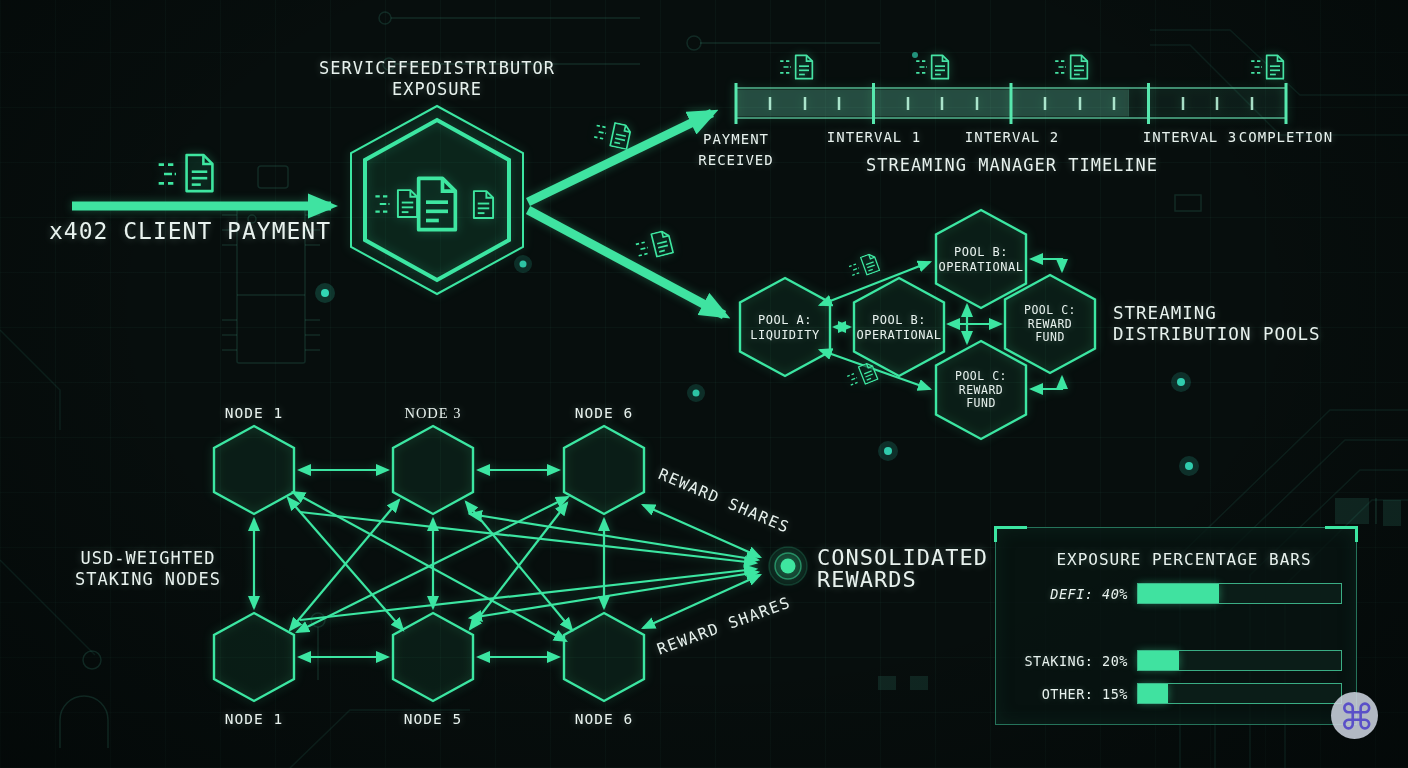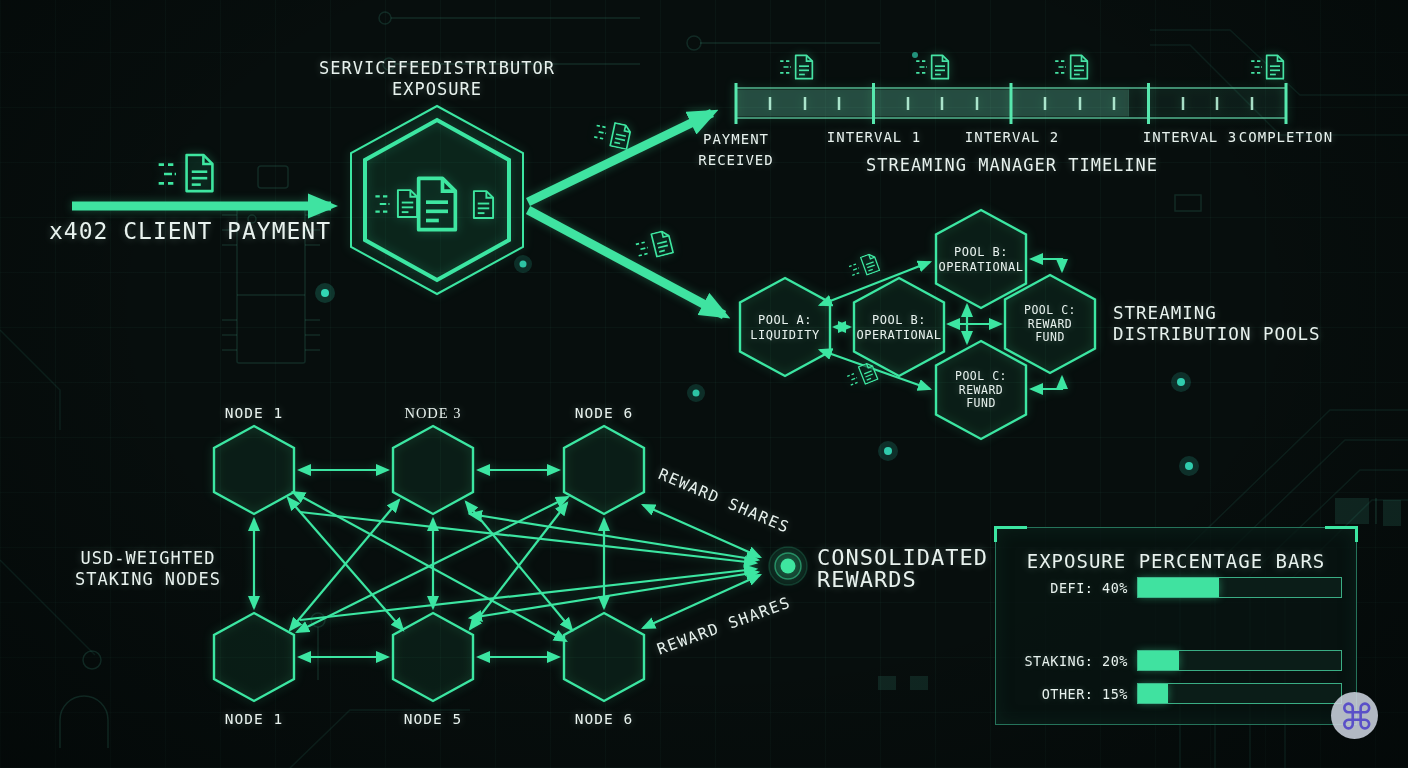--- a/index.html
+++ b/index.html
@@ -322,22 +322,22 @@
   <div class="lbl ctr" style="left:724px;top:617px;font-size:15.5px;letter-spacing:1.5px;transform:translateX(-50%) rotate(-20deg);">REWARD SHARES</div>
 
   <div class="lbl" style="left:817px;top:547px;font-size:22px;line-height:21.5px;">
     <div>CONSOLIDATED</div>
       <div>REWARDS</div>
   </div>
 
   <div class="panel">
     <div class="bracket tl"></div>
     <div class="bracket tr"></div>
-    <div class="lbl ctr" style="left:180px;top:22px;font-size:19px;text-align:center;">EXPOSURE PERCENTAGE BARS</div>
-    <div class="bar-row" style="top:49px;">
+    <div class="lbl ctr" style="left:188px;top:22px;font-size:16px;text-align:center;">EXPOSURE PERCENTAGE BARS</div>
+    <div class="bar-row" style="top:55px;font-style:italic;">
       <span class="bar-label">DEFI: 40%</span>
       <span class="bar-track">
           <span class="bar-fill" style="width: 40%;"></span>
         </span>
     </div>
     <div class="bar-row" style="top:122px;">
       <span class="bar-label">STAKING: 20%</span>
       <span class="bar-track">
           <span class="bar-fill" style="width: 20%;"></span>
         </span>

